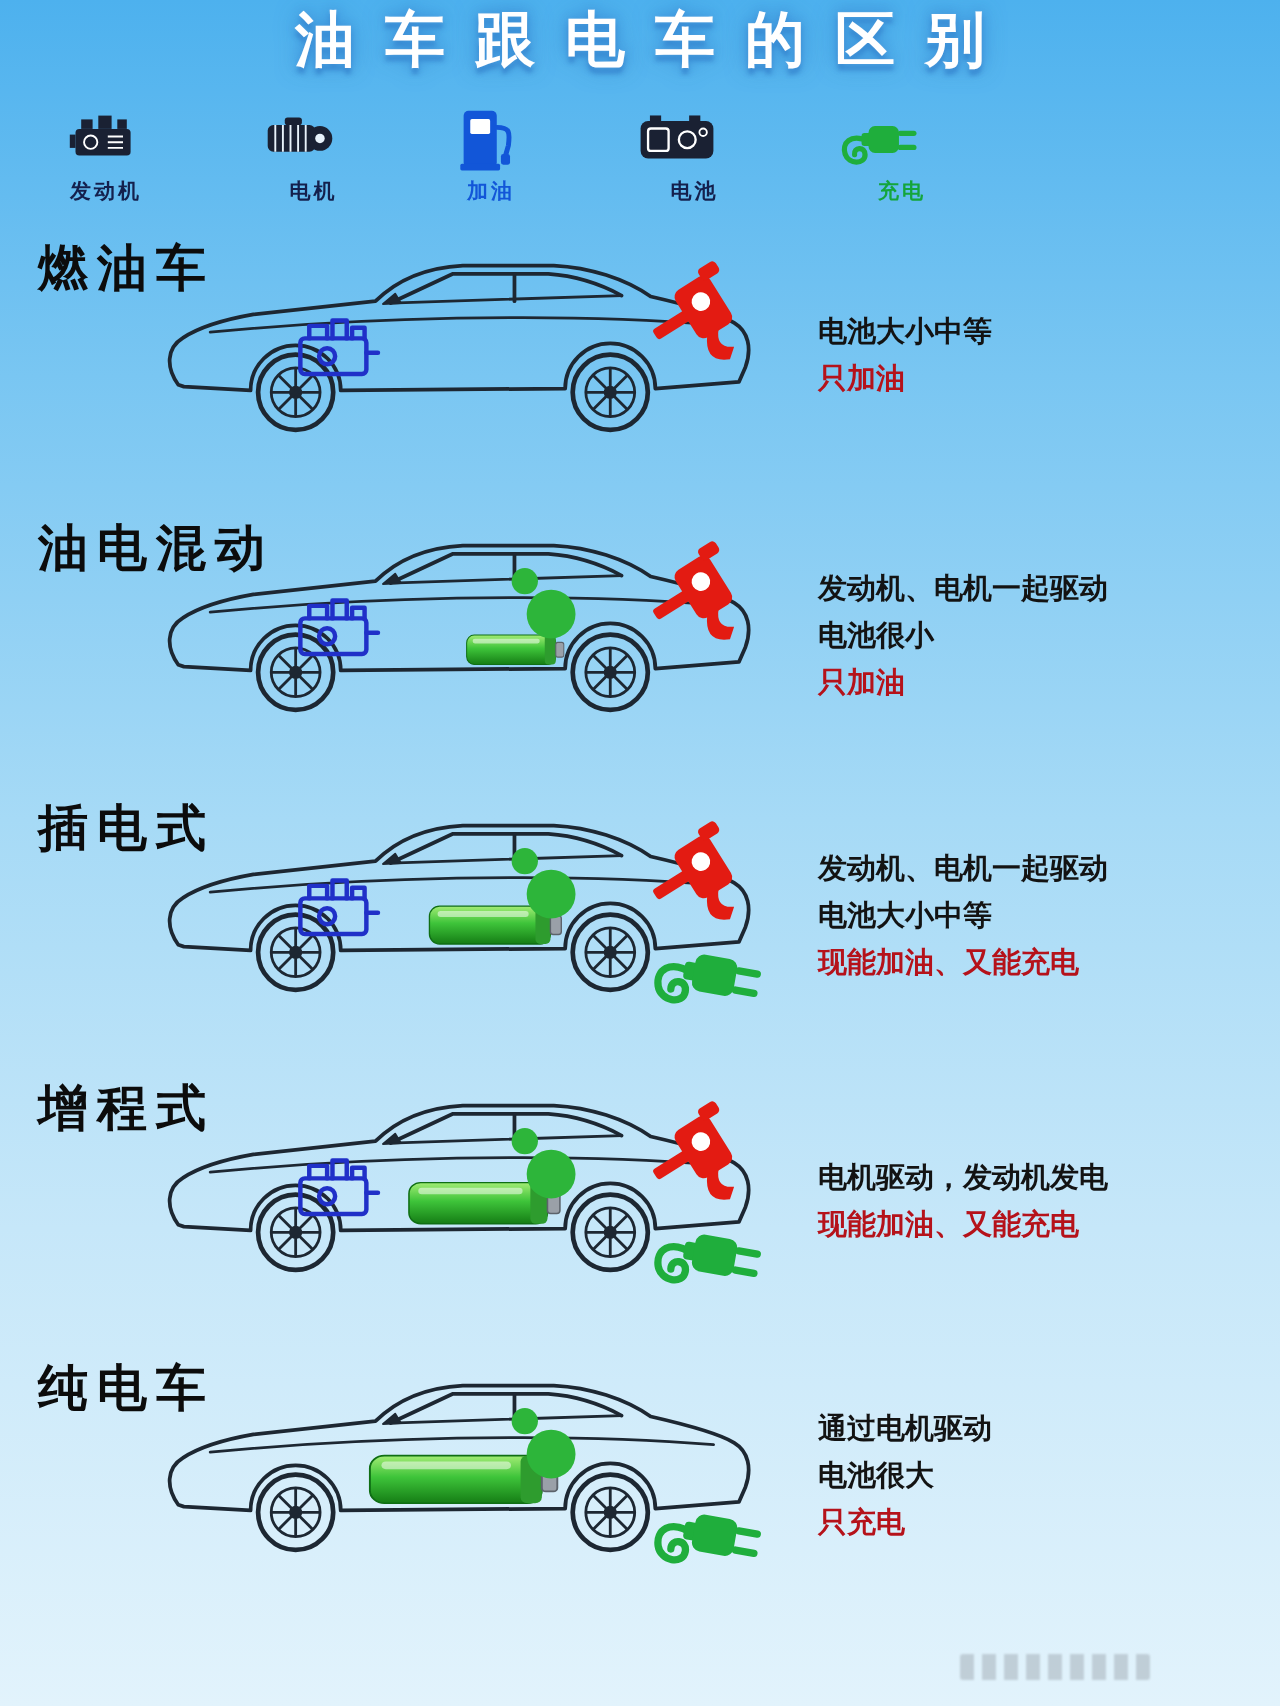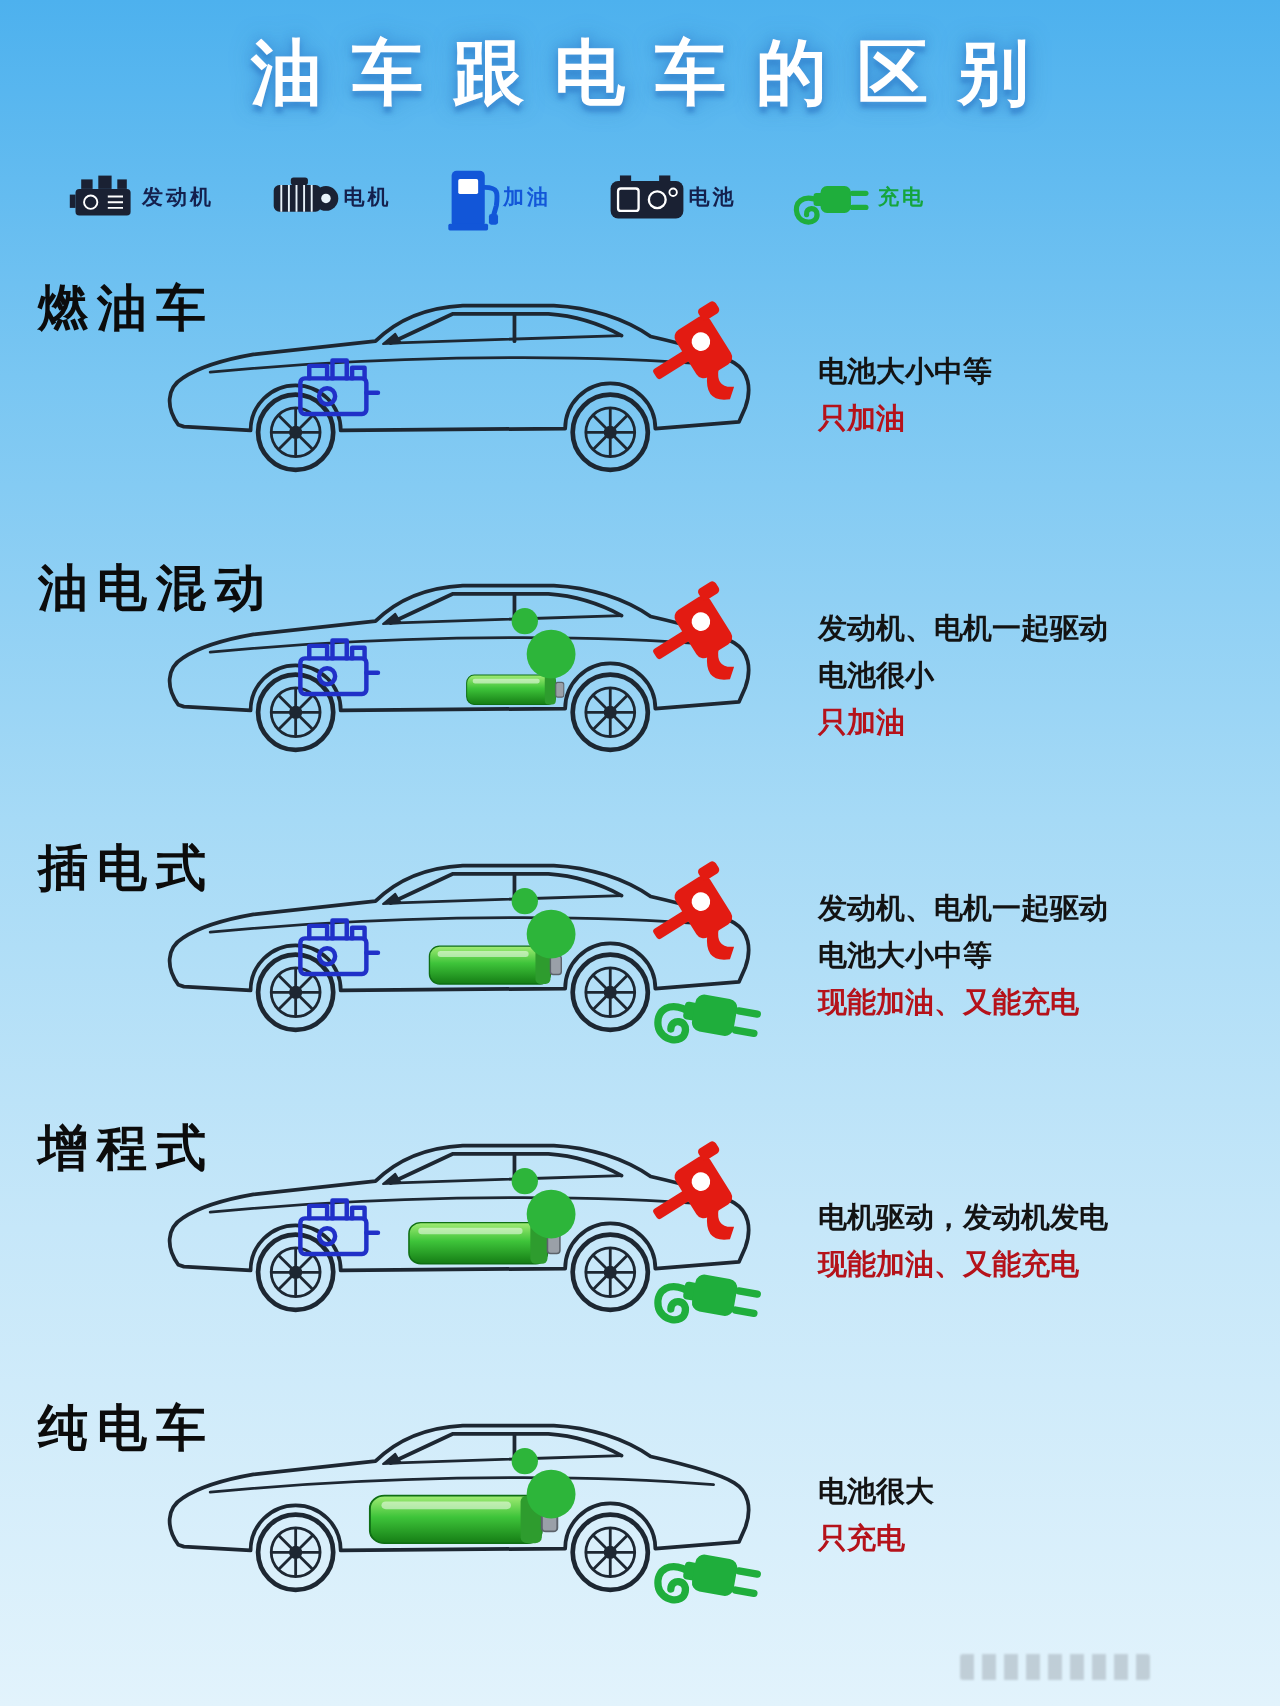--- a/index.html
+++ b/index.html
@@ -5,35 +5,35 @@
   * { margin:0; padding:0; box-sizing:border-box; }
   html,body { width:1280px; }
   body { font-family:"Liberation Sans","DejaVu Sans",sans-serif; }
 
   .canvas{
     position:relative; width:1280px; height:1706px; overflow:hidden;
     background:linear-gradient(180deg,#4db1ee 0%,#79c6f2 22%,#a6daf6 48%,#c6e7f9 72%,#e2f3fc 100%);
   }
 
   .title{
-    padding-top:26px; text-align:center;
-    font-size:71px; font-weight:900; letter-spacing:30px; text-indent:30px;
+    text-align:center;
+    font-size:60px; font-weight:900; letter-spacing:30px; text-indent:30px;
     color:#ffffff; white-space:nowrap;
     text-shadow:
       0 0 10px rgba(64,150,220,.95),
       0 0 22px rgba(48,130,205,.85),
       0 6px 4px rgba(40,110,190,.55),
       0 0 2px #7fb8e6;
   }
 
   .legend{
     display:flex; justify-content:space-between;
     width:860px; margin:16px 0 0 66px; height:118px;
   }
-  .legend-item{ display:flex; flex-direction:row; align-items:center; }
+  .legend-item{ display:flex; flex-direction:column; align-items:flex-end; }
   .legend-icon{ height:78px; display:flex; align-items:center; }
   .legend-label{ font-size:21px; font-weight:bold; letter-spacing:3px; margin-top:2px; }
 
   .row{ position:relative; height:280px; }
   .row-title{
     position:absolute; left:38px; top:20px;
     font-size:50px; font-weight:900; letter-spacing:9px; color:#0c0c0c; white-space:nowrap;text-align:right;
   }
   .car-wrap{ position:absolute; left:150px; top:12px; width:620px; height:216px; }
   .car-svg{ width:100%; height:100%; display:block; }
@@ -318,19 +318,20 @@
         <use href="#sym-engine" class="ft-engine" x="148" y="92" width="100" height="76" style="display: none;"></use>
         <use href="#sym-battery" class="ft-battery" x="232" y="112" width="216" height="58"></use>
         <use href="#sym-motor" class="ft-motor" x="372" y="56" width="90" height="90"></use>
       </svg>
 
       <svg class="plug ft-charge" viewBox="0 0 150 130">
           <use href="#sym-plug"></use>
         </svg>
     </div>
     <div class="desc">
+      <p class="desc-line" style="color: rgb(19, 19, 19);">通过电机驱动</p>
       <p class="desc-line" style="color: rgb(19, 19, 19);">电池很大</p>
       <p class="desc-line" style="color: rgb(181, 18, 26);">只充电</p>
     </div>
   </section>
 
   <div class="watermark"></div>
 </div>
 
 </body></html>

